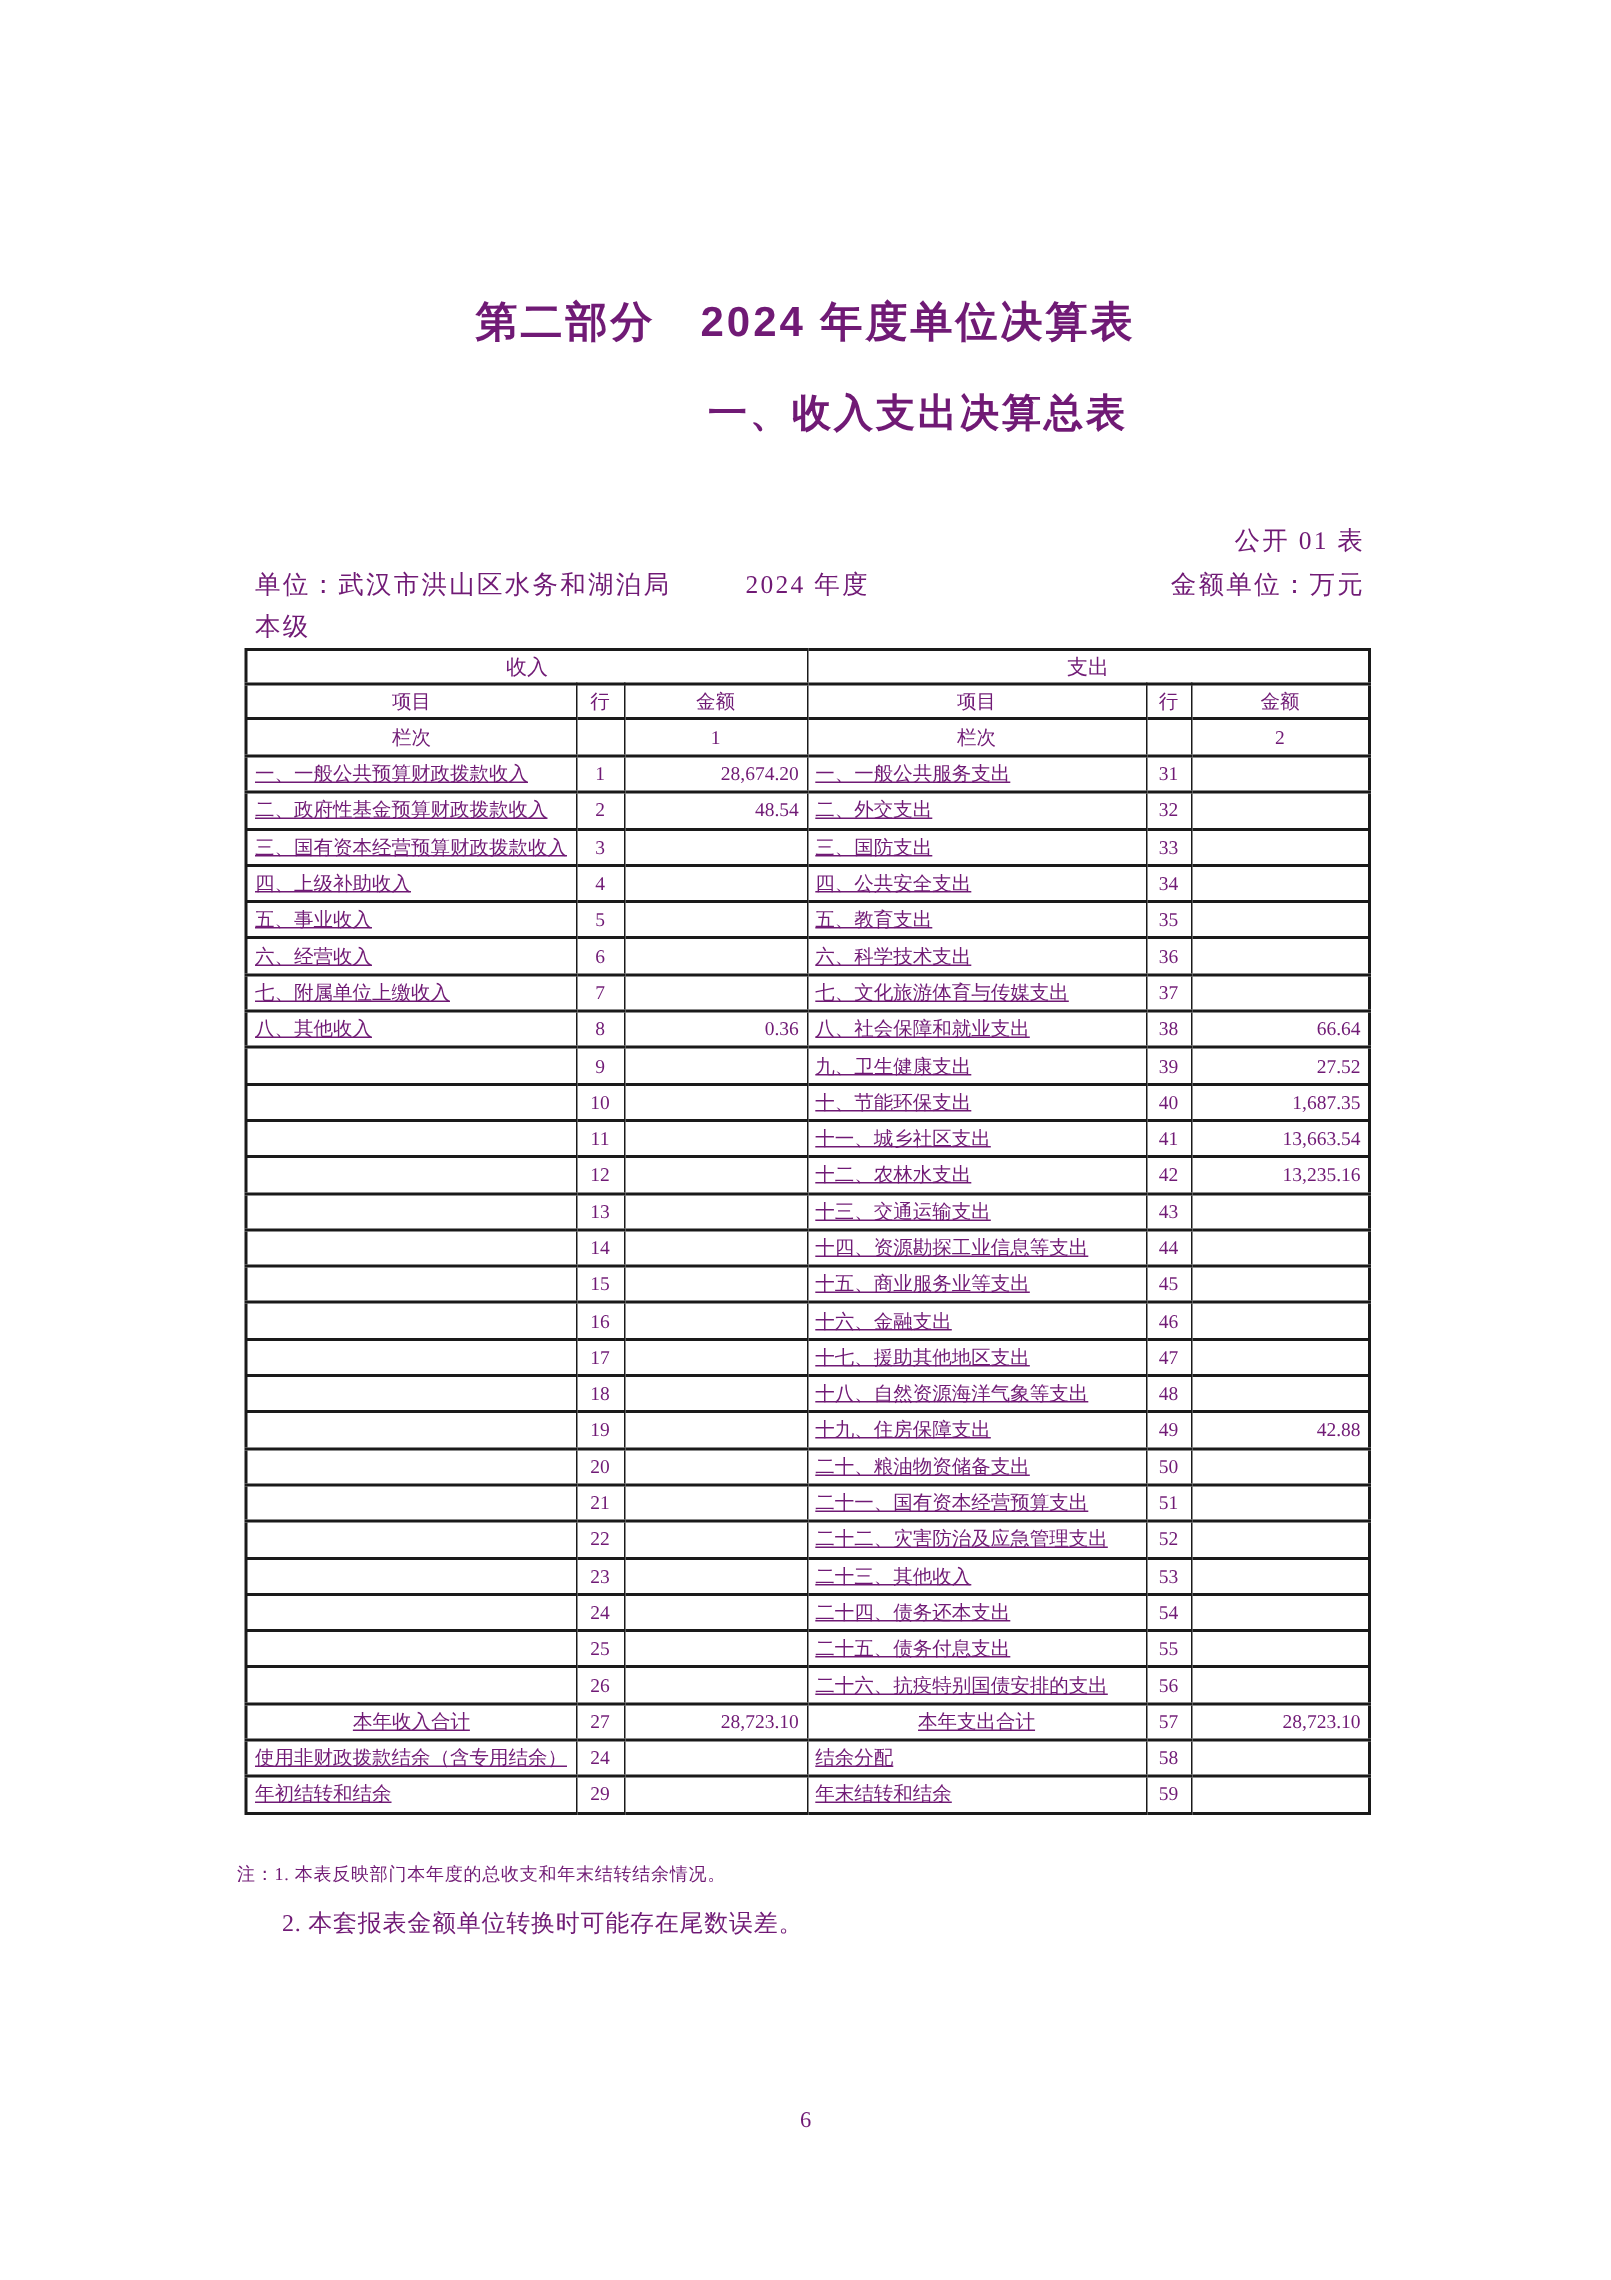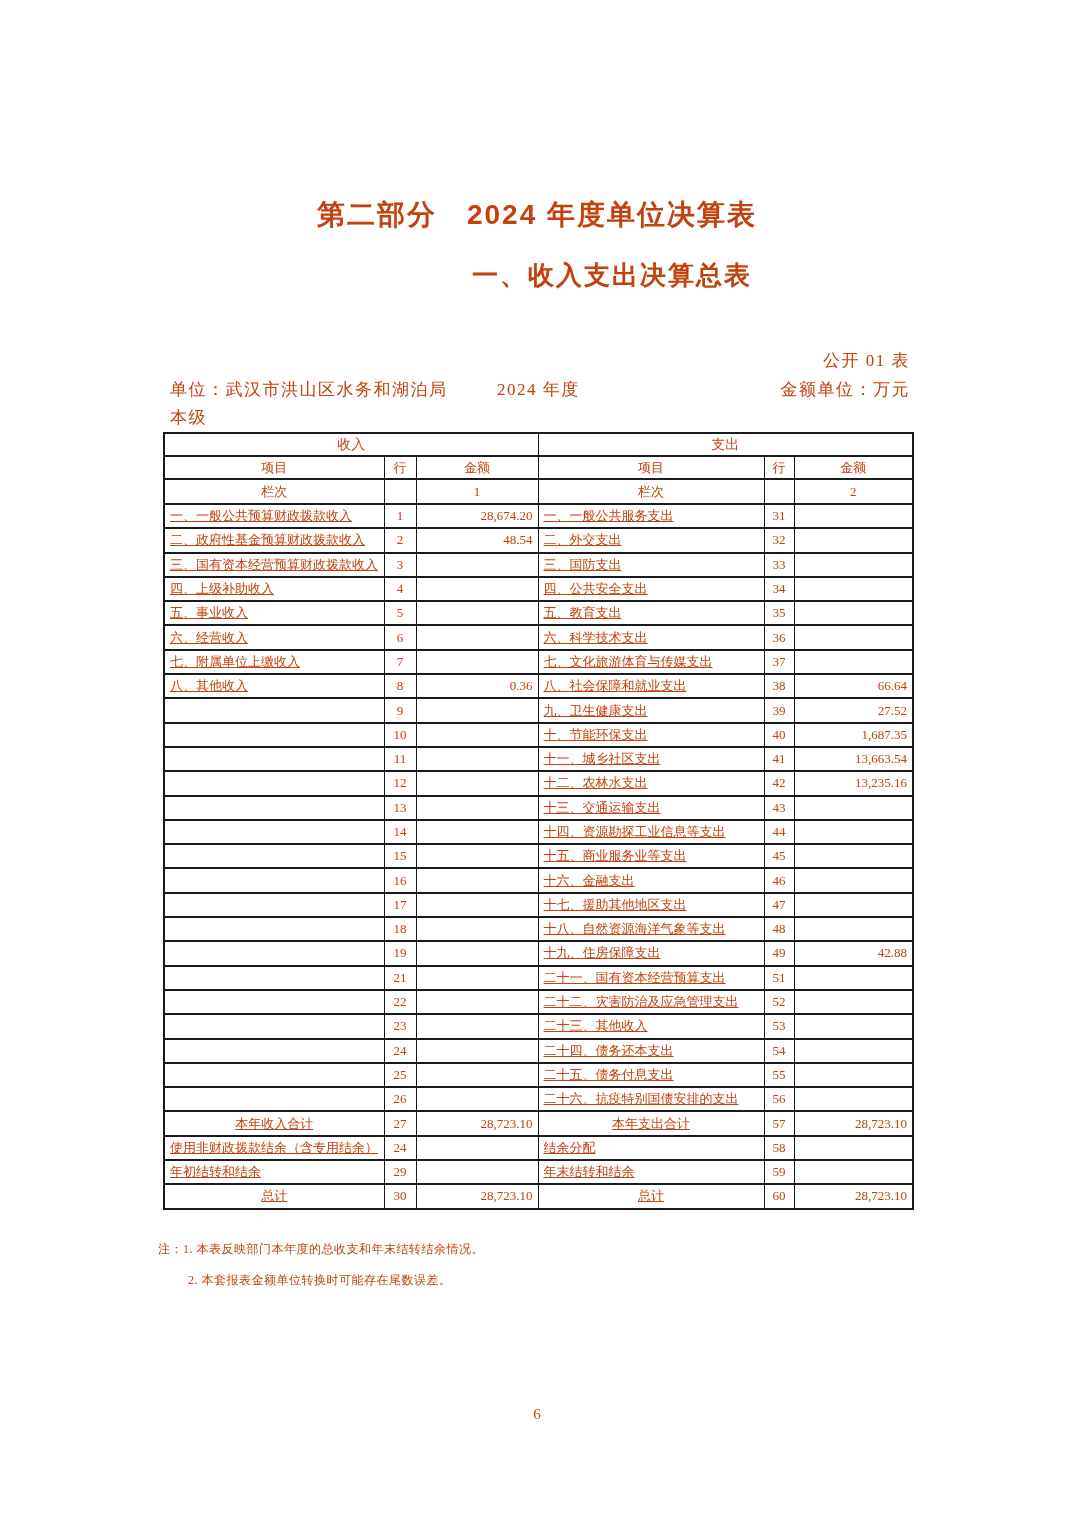--- a/index.html
+++ b/index.html
@@ -2,21 +2,21 @@
 <html><head>
 <meta charset="utf-8">
 <style>
   html, body { margin: 0; padding: 0; background: #888; }
   .page {
     position: relative;
     width: 1074px;
     height: 1520px;
     margin: 0 auto;
     background: #ffffff;
-    color: #c2410c;
+    color: #701a75;
     font-family: "Liberation Serif", "DejaVu Serif", serif;
     overflow: hidden;
   }
   .title1 {
     position: absolute;
     top: 196px; left: 0; width: 100%;
     text-align: center;
     font-family: "Liberation Sans", "DejaVu Sans", sans-serif;
     font-weight: 700;
     font-size: 28px;
@@ -82,21 +82,21 @@
   td.emph   { text-align: center; font-weight: 700; }
   .note1 {
     position: absolute;
     top: 1241px; left: 158px;
     font-size: 12px;
     letter-spacing: 0.5px;
   }
   .note2 {
     position: absolute;
     top: 1272px; left: 188px;
-    font-size: 12px;
+    font-size: 16px;
     letter-spacing: 0.5px;
   }
   .page-number {
     position: absolute;
     top: 1406px; left: 0; width: 100%;
     text-align: center;
     font-size: 15px;
   }
 </style>
 </head>
@@ -296,20 +296,28 @@
         <tr>
           <td class="c-item"></td>
           <td class="c-line">19</td>
           <td class="c-amt"></td>
           <td class="c-item">十九、住房保障支出</td>
           <td class="c-line">49</td>
           <td class="c-amt">42.88</td>
         </tr>
         <tr>
           <td class="c-item"></td>
+          <td class="c-line">20</td>
+          <td class="c-amt"></td>
+          <td class="c-item">二十、粮油物资储备支出</td>
+          <td class="c-line">50</td>
+          <td class="c-amt"></td>
+        </tr>
+        <tr>
+          <td class="c-item"></td>
           <td class="c-line">21</td>
           <td class="c-amt"></td>
           <td class="c-item">二十一、国有资本经营预算支出</td>
           <td class="c-line">51</td>
           <td class="c-amt"></td>
         </tr>
         <tr>
           <td class="c-item"></td>
           <td class="c-line">22</td>
           <td class="c-amt"></td>
@@ -366,28 +374,20 @@
           <td class="c-amt"></td>
         </tr>
         <tr>
           <td class="c-item">年初结转和结余</td>
           <td class="c-line">29</td>
           <td class="c-amt"></td>
           <td class="c-item">年末结转和结余</td>
           <td class="c-line">59</td>
           <td class="c-amt"></td>
         </tr>
-        <tr>
-          <td class="c-item emph">总计</td>
-          <td class="c-line">30</td>
-          <td class="c-amt">28,723.10</td>
-          <td class="c-item emph">总计</td>
-          <td class="c-line">60</td>
-          <td class="c-amt">28,723.10</td>
-        </tr>
       </tbody>
   </table>
 
   <div class="note1">注：1. 本表反映部门本年度的总收支和年末结转结余情况。</div>
   <div class="note2">2. 本套报表金额单位转换时可能存在尾数误差。</div>
 
   <div class="page-number">6</div>
 
 </div>
 

